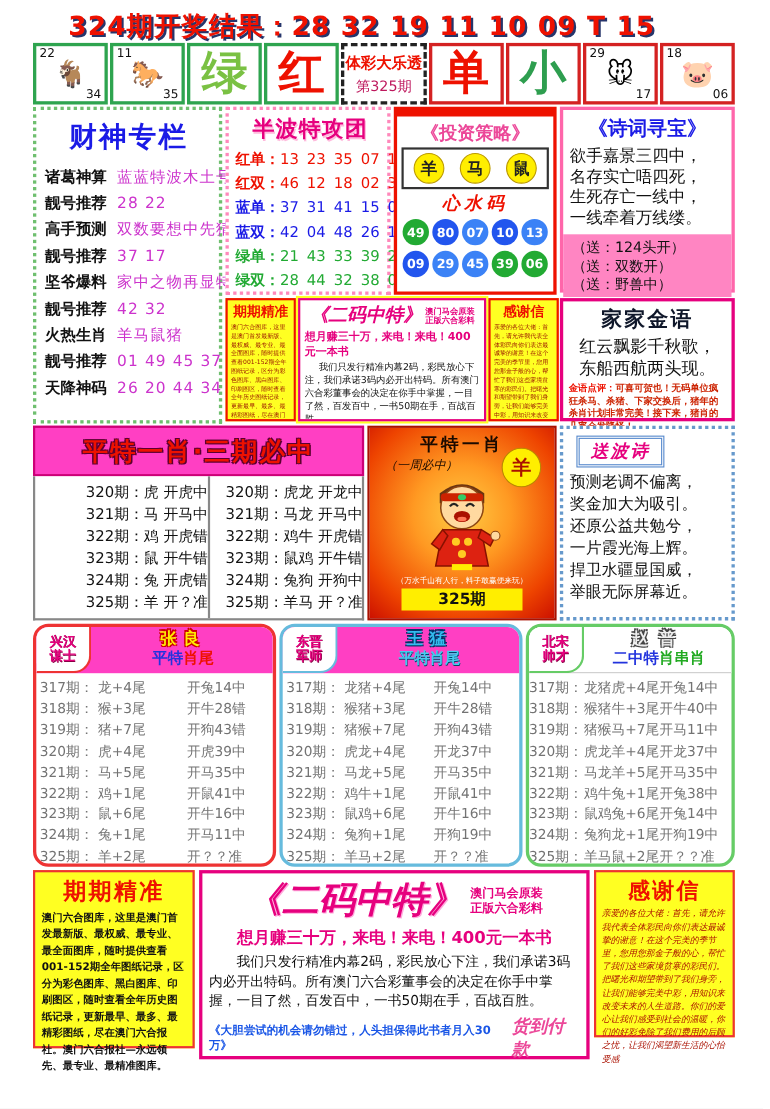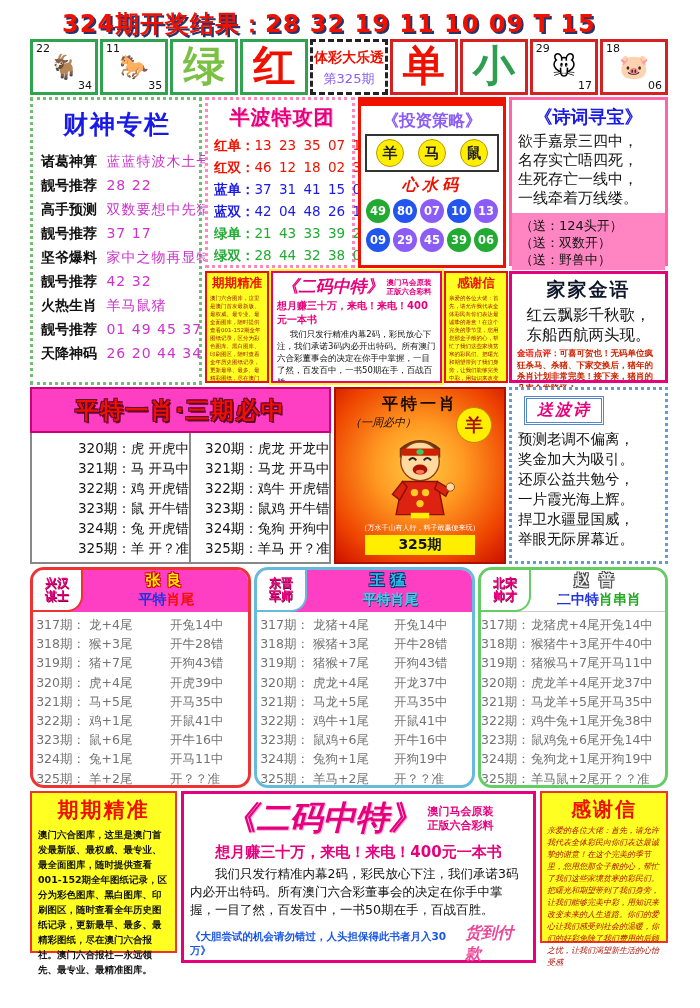--- a/index.html
+++ b/index.html
@@ -14,21 +14,21 @@
   .card-row { position:absolute; left:30px; top:39px; width:638px; height:56px; display:flex; gap:2px; }
   .card { flex:1; position:relative; background:#fff; border:3px solid #2ea44f; }
   .card.b-red { border-color:#d42222; }
   .card .tl { position:absolute; top:0; left:3px; font-size:11px; color:#111; }
   .card .br { position:absolute; bottom:0; right:3px; font-size:11px; color:#111; }
   .card .animal { display:block; text-align:center; font-size:24px; line-height:50px; }
   .card .ch { display:block; text-align:center; font-size:42px; font-weight:800; line-height:48px; }
   .ch.c-lgreen { color:#7ac143; } .ch.c-red { color:#ee1100; } .ch.c-green { color:#2e9e4f; }
   .card.center-card { border:3px dashed #222; flex:1.15; text-align:center; }
   .card.center-card .t1 { display:block; color:#ee1100; font-weight:800; font-size:14px; margin-top:7px; }
-  .card.center-card .t2 { display:block; color:#8b5cf6; font-size:13px; margin-top:3px; }
+  .card.center-card .t2 { display:block; color:#be185d; font-size:13px; margin-top:3px; }
 
   
   .panel { position:absolute; background:#fff; }
 
   
   #caishen { left:30px; top:97px; width:172px; height:288px; border:3px dotted #6fbf6f; padding:8px 6px 4px 8px; }
   #caishen .title { text-align:center; color:#1a1ae6; font-weight:800; font-size:25px; letter-spacing:2px; margin-bottom:8px; }
   .cs-row { font-size:14px; line-height:24px; white-space:nowrap; }
   .cs-label { font-weight:700; color:#111; margin-right:5px; }
   .cs-val { color:#cc33cc; letter-spacing:1px; }
@@ -37,29 +37,29 @@
   #banbo { left:205px; top:97px; width:150px; height:171px; border:3px dotted #ff88bb; padding:4px 2px 2px 6px; }
   #banbo .title { text-align:center; color:#e6007e; font-weight:800; font-size:20px;
                   text-shadow:1px 1px 0 #ffbbdd; margin-bottom:3px; letter-spacing:1px; }
   .bb-row { font-size:13.5px; line-height:22px; white-space:nowrap; }
   .bb-row .bb-label { font-weight:800; }
   .bb-row .bb-nums { word-spacing:3px; }
   .bb-row.red { color:#ee1100; } .bb-row.blue { color:#1a1ae6; } .bb-row.green { color:#22aa33; }
 
   
   #touzi { left:358px; top:97px; width:148px; height:171px; border:3px solid #ee1100; border-top-width:9px; padding:2px 4px; }
-  #touzi .title { text-align:center; color:#8b5cf6; font-weight:800; font-size:16.5px; margin:2px 0; }
+  #touzi .title { text-align:center; color:#ec4899; font-weight:800; font-size:16.5px; margin:2px 0; }
   .zo-box { border:2px solid #333; display:flex; justify-content:space-around; align-items:center; padding:3px 2px; }
   .zo { width:28px; height:28px; border-radius:50%; background:#ffee00; border:1px solid #bb9900;
         color:#222; font-weight:800; font-size:15px; display:flex; align-items:center; justify-content:center; }
   #touzi .subtitle { text-align:center; color:#ee1100; font-weight:800; font-style:italic; font-size:16px; margin:3px 0; letter-spacing:4px; }
   .ball-grid { display:flex; flex-wrap:wrap; justify-content:space-between; row-gap:5px; padding:0 1px; }
   .ball { width:24px; height:24px; border-radius:50%; color:#fff; font-weight:800; font-size:11.5px;
           display:flex; align-items:center; justify-content:center; }
-  .ball.red { background:#8b5cf6; } .ball.blue { background:#2255ee; } .ball.green { background:#22aa33; }
+  .ball.red { background:#3b82f6; } .ball.blue { background:#2255ee; } .ball.green { background:#22aa33; }
 
   
   #shici { left:509px; top:97px; width:159px; height:169px; border:3px solid #ff66aa; display:flex; flex-direction:column; }
   #shici .title { text-align:center; color:#1a1ae6; font-weight:800; font-size:18px; margin:5px 0 3px; }
   #shici .lines { padding:0 6px; }
   #shici .lines div { font-size:15px; color:#111; line-height:19px; white-space:nowrap; }
   #shici .gifts { background:#ff85c2; flex:1; margin-top:5px; padding:4px 8px 2px; }
   #shici .gifts div { font-size:13px; color:#111; line-height:17px; }
 
   

